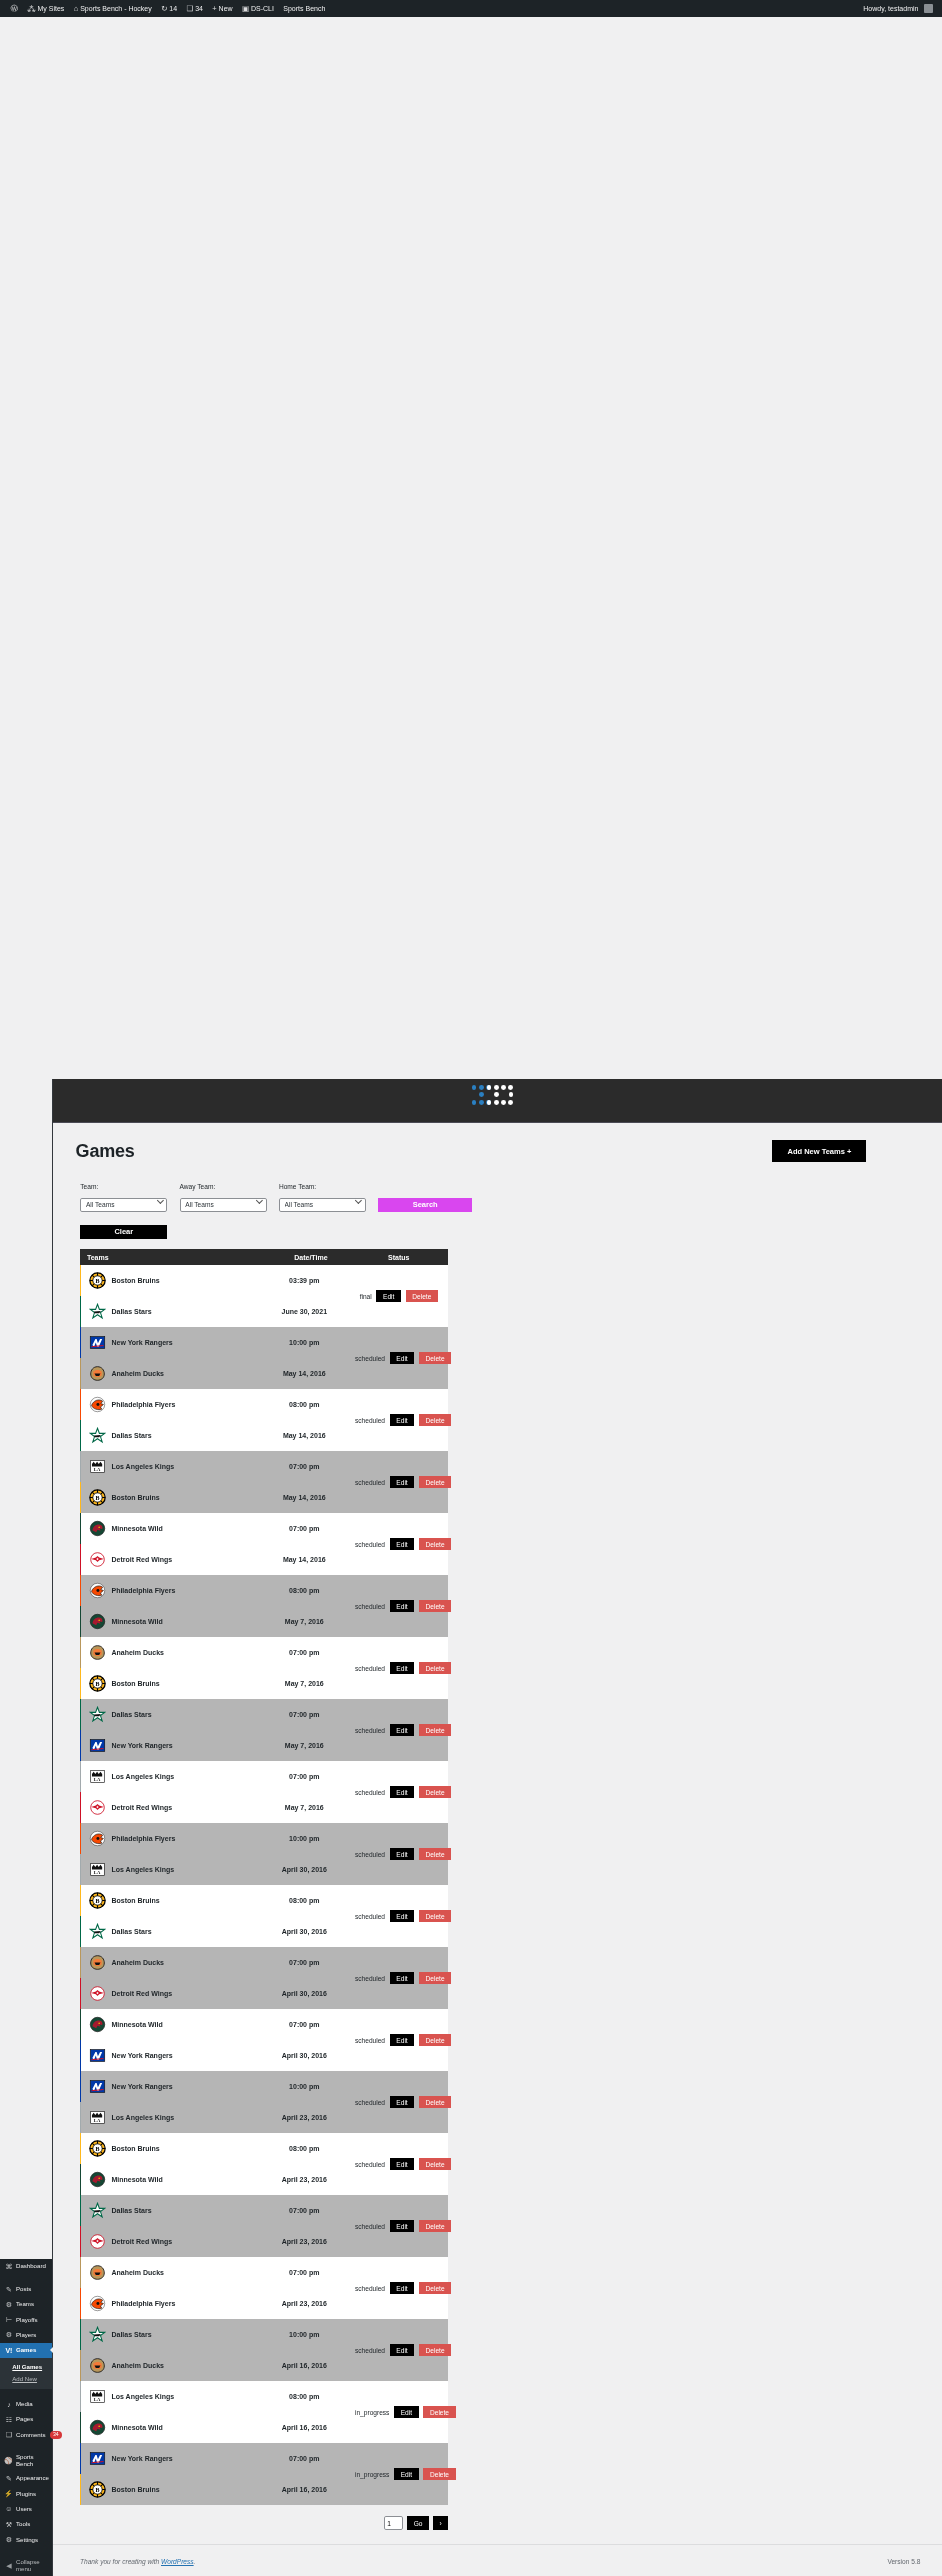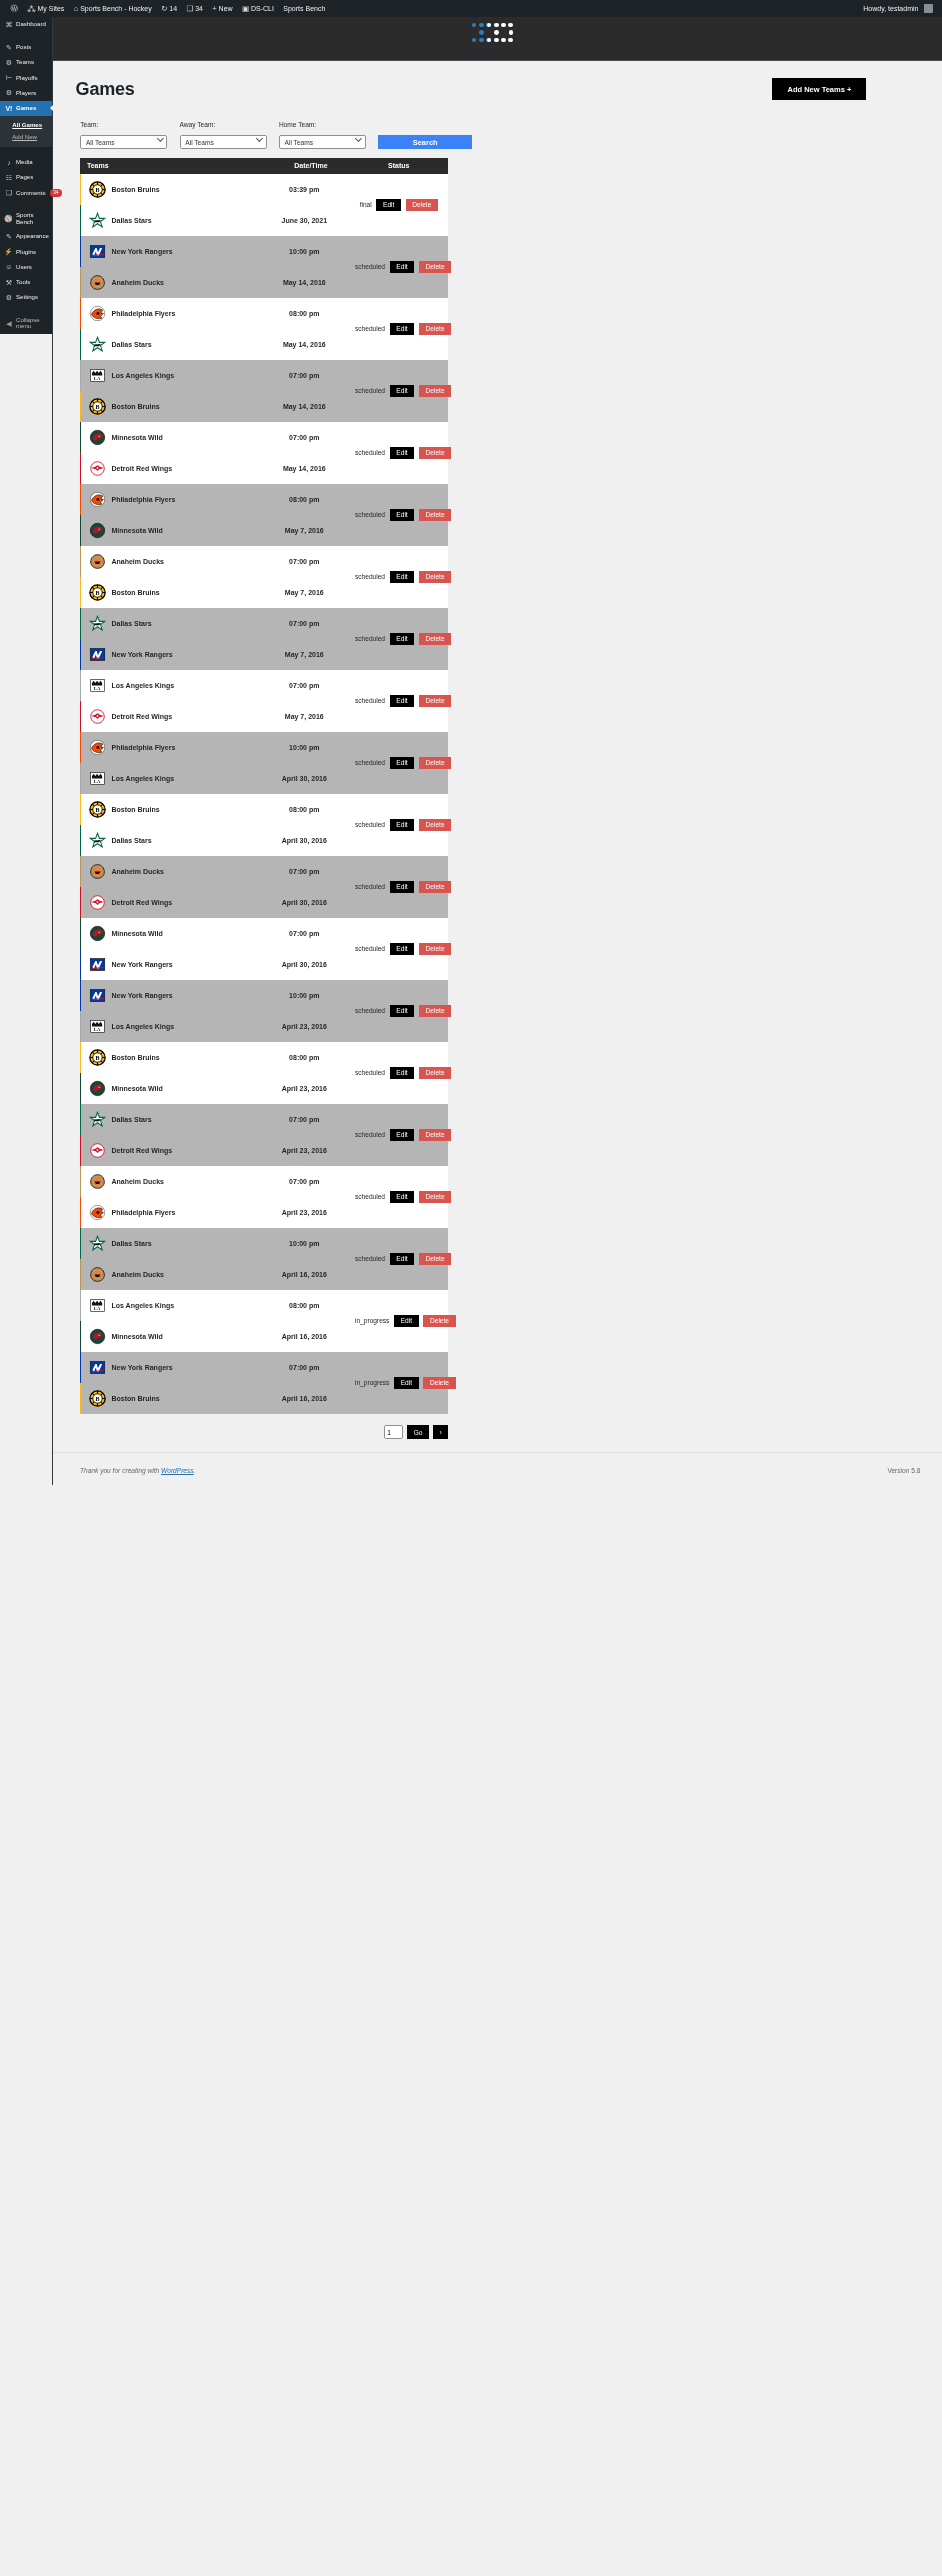--- a/index.html
+++ b/index.html
@@ -27,21 +27,21 @@
     padding: 0 4.7px; height: 17px; color: #f0f0f1; white-space: nowrap;
   }
   .ab-ico { font-size: 7.5px; line-height: 1; opacity: .9; }
   .ab-spacer { flex: 1; }
   .ab-avatar {
     width: 8.5px; height: 8.5px; background: #8a8f94; border-radius: 0.9px;
     display: inline-block; margin-left: 3.8px;
   }
 
   
-  #wrap { display: flex; align-items: flex-start; min-height: 2559px; }
+  #wrap { display: flex; align-items: flex-end; min-height: 2559px; }
 
   
   #adminmenu {
     width: 52px;
     background: #1d2327;
     flex: 0 0 52px;
     padding-top: 0;
     font-size: 6.1px;
     color: #f0f0f1;
   }
@@ -124,21 +124,21 @@
     font-family: inherit; cursor: pointer;
     position: relative;
   }
   .selwrap { position: relative; }
   .selwrap::after {
     content: ""; position: absolute; right: 4.7px; top: 4.7px;
     width: 3.8px; height: 3.8px; border-right: 0.9px solid #555; border-bottom: 0.9px solid #555;
     transform: rotate(45deg); pointer-events: none;
   }
   .btn-search {
-    background: #3b82f6; color: #fff; border: none;
+    background: #d946ef; color: #fff; border: none;
     font-size: 7.5px; font-weight: bold; height: 14px; width: 94px;
     cursor: pointer; font-family: inherit; margin-bottom: 0;
   }
   .clear-row { padding-left: 4.7px; margin-bottom: 10.4px; }
   .btn-clear {
     background: #000; color: #fff; border: none;
     font-size: 7.5px; font-weight: bold; height: 14px; width: 87px;
     cursor: pointer; font-family: inherit;
   }
 
@@ -409,20 +409,23 @@
         <div class="fgroup">
           <label class="flabel">Home Team:</label>
           <div class="selwrap">
             <select class="fselect">
               <option>All Teams</option>
             </select>
           </div>
         </div>
         <button class="btn-search">Search</button>
       </div>
+      <div class="clear-row">
+        <button class="btn-clear">Clear</button>
+      </div>
 
       <div class="games-table">
         <div class="gt-head">
           <div class="c-teams">Teams</div>
           <div class="c-date">Date/Time</div>
           <div class="c-status">Status</div>
         </div>
         <div id="games-rows">
             <div class="grow odd">
               <div class="teams-col">

